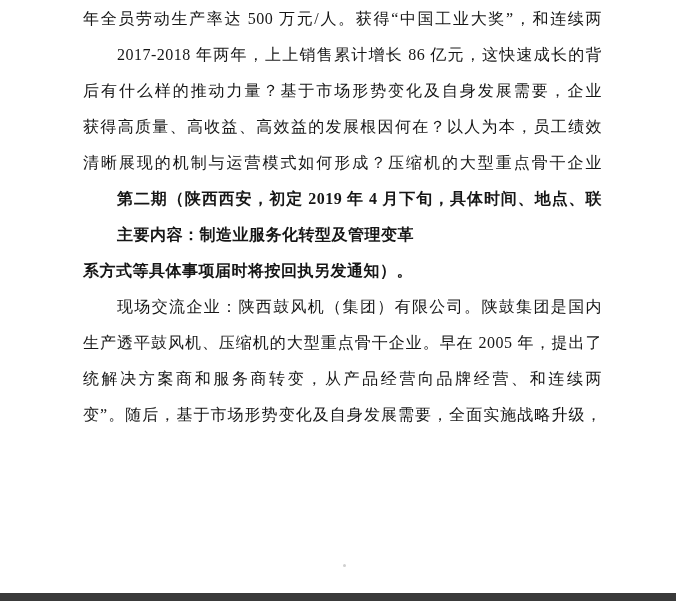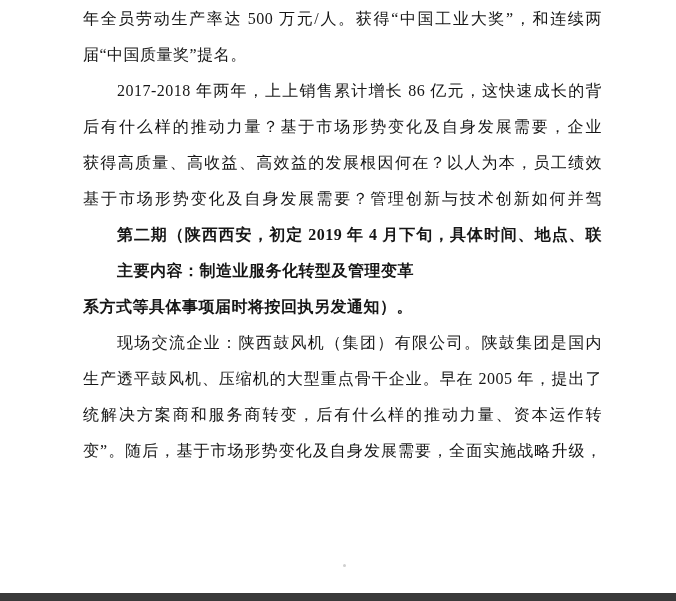--- a/index.html
+++ b/index.html
@@ -60,28 +60,27 @@
     width: 676px;
     height: 8px;
   }
 </style>
 </head>
 <body>
 
 <div class="page" style="background: rgb(255, 255, 255);">
   <div class="text-block" style="color: rgb(22, 22, 22);">
       <div class="line fill">年全员劳动生产率达 500 万元/人。获得“中国工业大奖”，和连续两</div>
-      <div class="line">届“中国质量奖”提名。</div>
       <div class="line indent fill">2017-2018 年两年，上上销售累计增长 86 亿元，这快速成长的背</div>
       <div class="line fill">后有什么样的推动力量？基于市场形势变化及自身发展需要，企业</div>
       <div class="line fill">获得高质量、高收益、高效益的发展根因何在？以人为本，员工绩效</div>
-      <div class="line fill">基于市场形势变化及自身发展需要？管理创新与技术创新如何并驾</div>
+      <div class="line fill">清晰展现的机制与运营模式如何形成？压缩机的大型重点骨干企业</div>
       <div class="line bold indent fill">第二期（陕西西安，初定 2019 年 4 月下旬，具体时间、地点、联</div>
       <div class="line bold indent">主要内容：制造业服务化转型及管理变革</div>
       <div class="line bold">系方式等具体事项届时将按回执另发通知）。</div>
       <div class="line indent fill">现场交流企业：陕西鼓风机（集团）有限公司。陕鼓集团是国内</div>
       <div class="line fill">生产透平鼓风机、压缩机的大型重点骨干企业。早在 2005 年，提出了</div>
-      <div class="line fill">统解决方案商和服务商转变，后有什么样的推动力量、资本运作转</div>
+      <div class="line fill">统解决方案商和服务商转变，从产品经营向品牌经营、和连续两</div>
       <div class="line fill">变”。随后，基于市场形势变化及自身发展需要，全面实施战略升级，</div>
     </div>
   <div class="speck"></div>
   <div class="bottom-bar" style="background: rgb(58, 58, 58);"></div>
 </div>
 
 </body></html>

